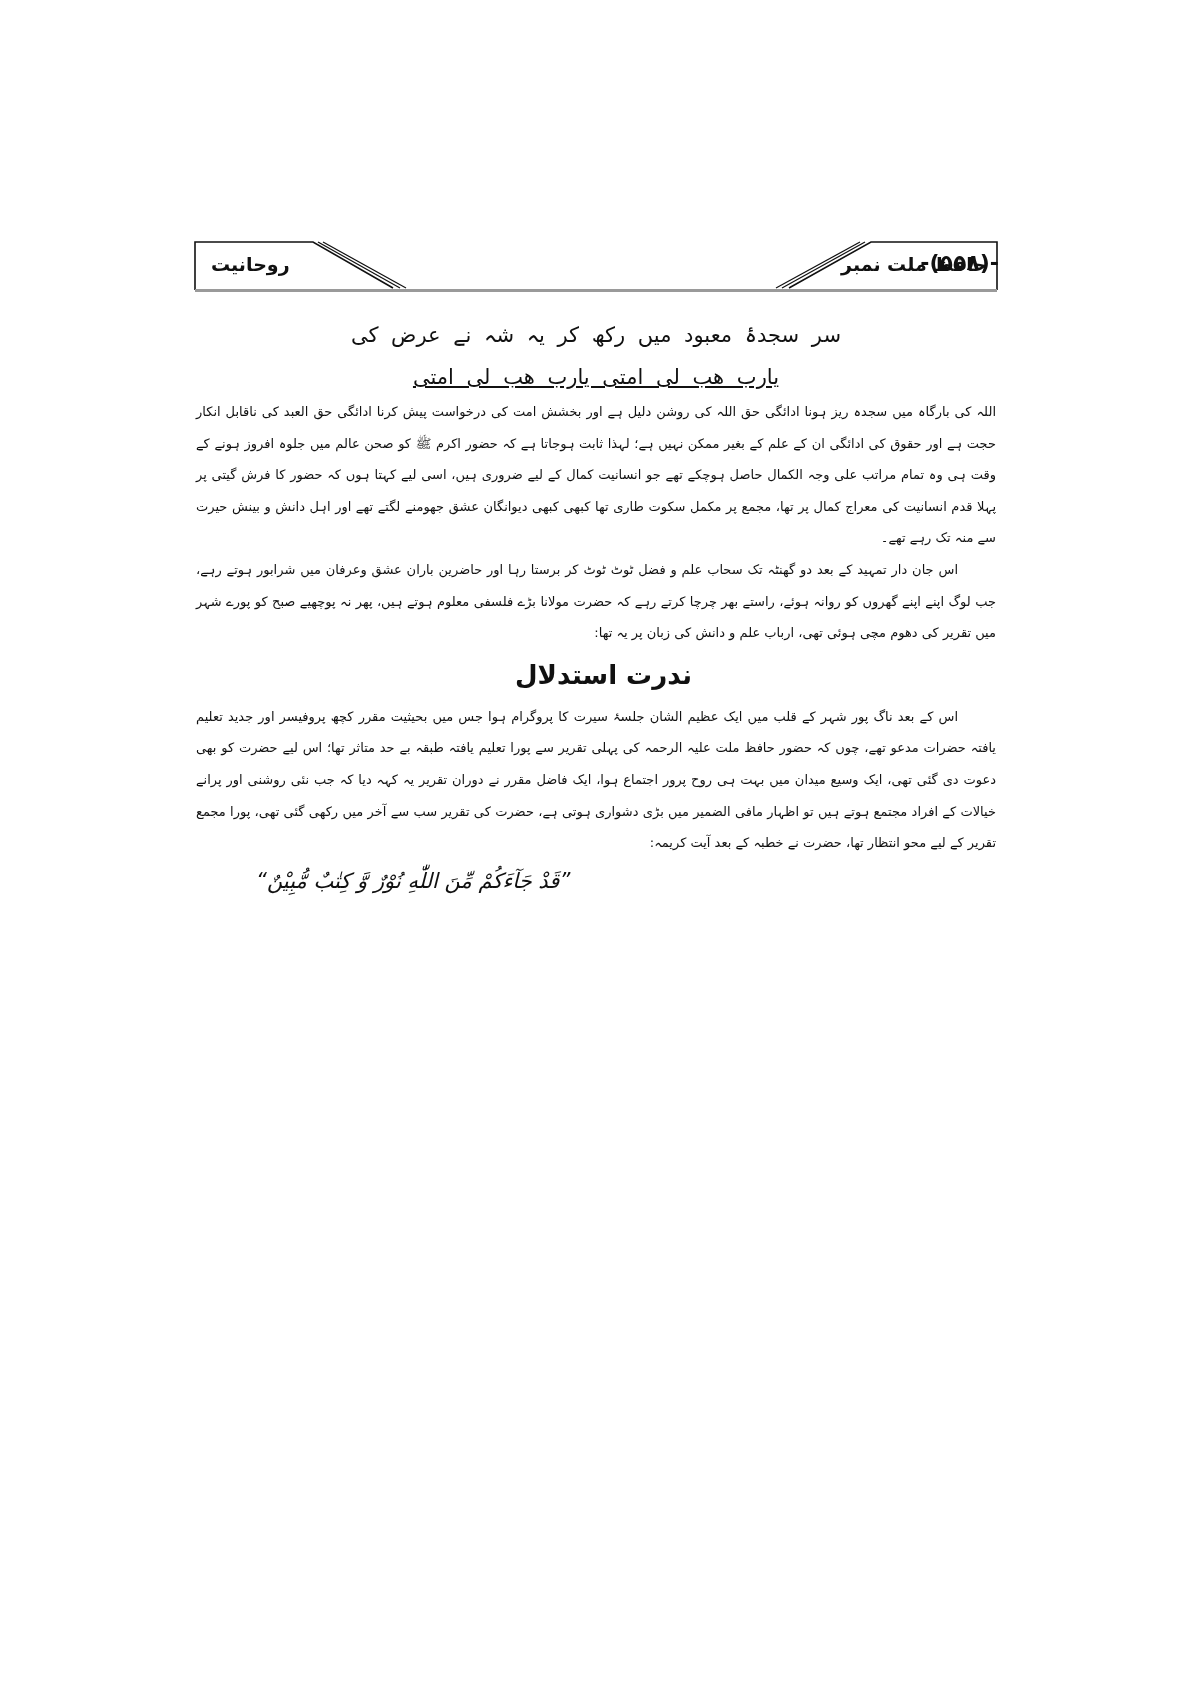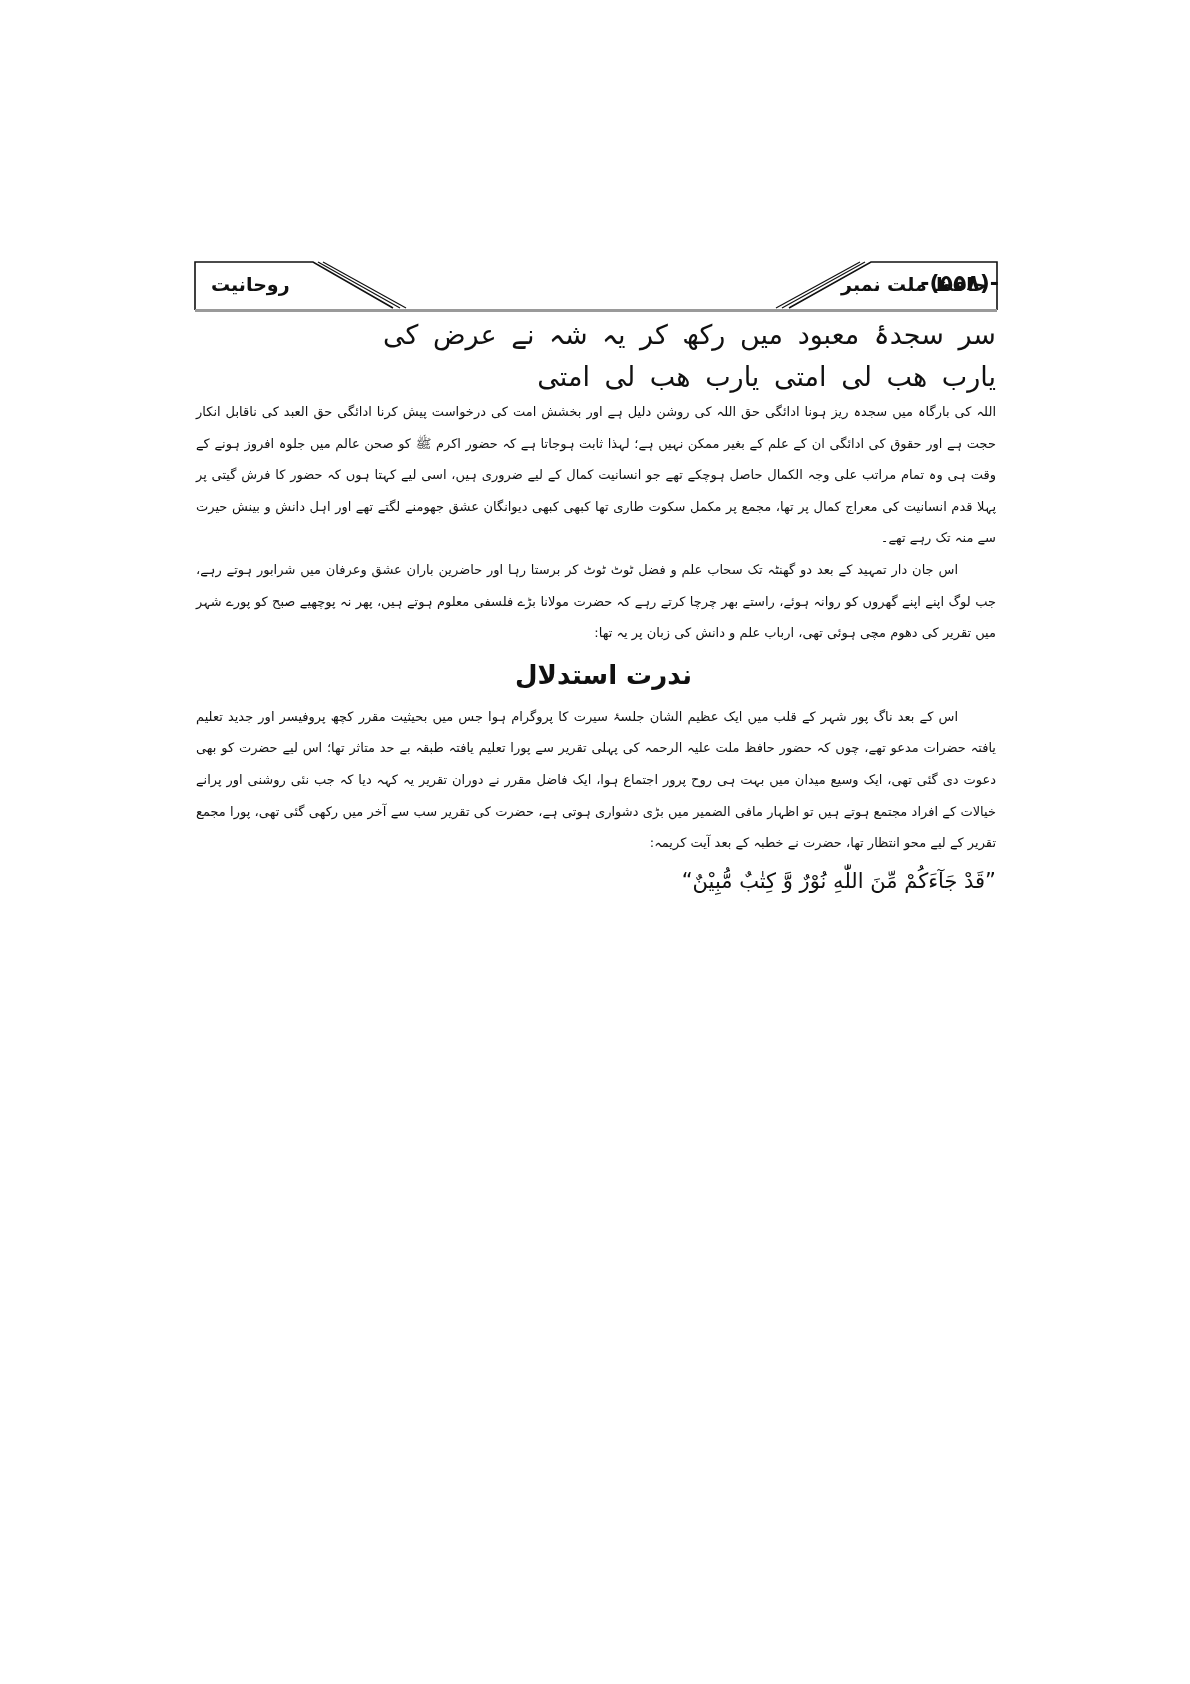--- a/index.html
+++ b/index.html
@@ -17,21 +17,21 @@
     }
     .page {
       position: absolute;
       left: 0; top: 0;
       width: 1190px; height: 1684px;
     }
     
     .header {
       position: absolute;
       left: 193px;
-      top: 260px;
+      top: 240px;
       width: 806px;
       height: 52px;
     }
     .header svg {
       position: absolute;
       left: 0; top: 0;
       width: 806px; height: 52px;
     }
     .hdr-text {
       position: absolute;
@@ -58,22 +58,22 @@
     
     .content {
       position: absolute;
       left: 196px;
       top: 312px;
       width: 800px;
       direction: rtl;
       font-family: "DejaVu Sans", sans-serif;
     }
     .verse {
-      text-align: right;
-      font-size: 27px;
+      text-align: center;
+      font-size: 21px;
       line-height: 46px;
       margin: 0;
       word-spacing: 6px;
     }
     .para {
       margin: 0;
       font-size: 13px;
       line-height: 31.6px;
       text-align: justify;
       text-align-last: right;
@@ -81,25 +81,26 @@
     .para.indent { text-indent: 38px; }
     .heading {
       margin: 4px;
       font-size: 26px;
       line-height: 44px;
       font-weight: bold;
       text-align: right;
       padding-right: 300px;
     }
     .ayah {
-      text-align: right;
+      text-align: left;
       font-size: 21px;
       line-height: 44px;
       margin: 0;
       padding-left: 60px;
+      font-style: italic;
     }
   </style>
 </head>
 <body>
 
 <div class="page">
 
   <div class="header">
     <svg viewBox="0 0 806 52">
 
@@ -115,21 +116,21 @@
 
       <rect x="2" y="49" width="802" height="3" fill="#9a9a9a"></rect>
     </svg>
     <div class="hdr-text hdr-left">روحانیت</div>
     <div class="hdr-center">-(۵۵۸)-</div>
     <div class="hdr-text hdr-right">حافظ ملت نمبر</div>
   </div>
 
   <div class="content">
     <p class="verse">سر سجدۂ معبود میں رکھ کر یہ شہ نے عرض کی</p>
-    <p class="verse" style="line-height:38px;">یارب ھب لی امتی یارب ھب لی امتی</p>
+    <p class="verse" style="line-height:38px;text-decoration:underline;">یارب ھب لی امتی یارب ھب لی امتی</p>
     <p class="para">اللہ کی بارگاہ میں سجدہ ریز ہونا ادائگی حق اللہ کی روشن دلیل ہے اور بخشش امت کی درخواست پیش کرنا ادائگی حق العبد کی ناقابل انکار حجت ہے اور حقوق کی ادائگی ان کے علم کے بغیر ممکن نہیں ہے؛ لہذا ثابت ہوجاتا ہے کہ حضور اکرم ﷺ کو صحن عالم میں جلوہ افروز ہونے کے وقت ہی وہ تمام مراتب علی وجہ الکمال حاصل ہوچکے تھے جو انسانیت کمال کے لیے ضروری ہیں، اسی لیے کہتا ہوں کہ حضور کا فرش گیتی پر پہلا قدم انسانیت کی معراج کمال پر تھا، مجمع پر مکمل سکوت طاری تھا کبھی کبھی دیوانگان عشق جھومنے لگتے تھے اور اہل دانش و بینش حیرت سے منہ تک رہے تھے۔</p>
     <p class="para indent">اس جان دار تمہید کے بعد دو گھنٹہ تک سحاب علم و فضل ٹوٹ ٹوٹ کر برستا رہا اور حاضرین باران عشق وعرفان میں شرابور ہوتے رہے، جب لوگ اپنے اپنے گھروں کو روانہ ہوئے، راستے بھر چرچا کرتے رہے کہ حضرت مولانا بڑے فلسفی معلوم ہوتے ہیں، پھر نہ پوچھیے صبح کو پورے شہر میں تقریر کی دھوم مچی ہوئی تھی، ارباب علم و دانش کی زبان پر یہ تھا:</p>
     <p class="heading">ندرت استدلال</p>
     <p class="para indent">اس کے بعد ناگ پور شہر کے قلب میں ایک عظیم الشان جلسۂ سیرت کا پروگرام ہوا جس میں بحیثیت مقرر کچھ پروفیسر اور جدید تعلیم یافتہ حضرات مدعو تھے، چوں کہ حضور حافظ ملت علیہ الرحمہ کی پہلی تقریر سے پورا تعلیم یافتہ طبقہ بے حد متاثر تھا؛ اس لیے حضرت کو بھی دعوت دی گئی تھی، ایک وسیع میدان میں بہت ہی روح پرور اجتماع ہوا، ایک فاضل مقرر نے دوران تقریر یہ کہہ دیا کہ جب نئی روشنی اور پرانے خیالات کے افراد مجتمع ہوتے ہیں تو اظہار مافی الضمیر میں بڑی دشواری ہوتی ہے، حضرت کی تقریر سب سے آخر میں رکھی گئی تھی، پورا مجمع تقریر کے لیے محو انتظار تھا، حضرت نے خطبہ کے بعد آیت کریمہ:</p>
     <p class="ayah">”قَدْ جَآءَکُمْ مِّنَ اللّٰهِ نُوْرٌ وَّ کِتٰبٌ مُّبِیْنٌ“</p>
   </div>
 
 </div>
 
 </body></html>

